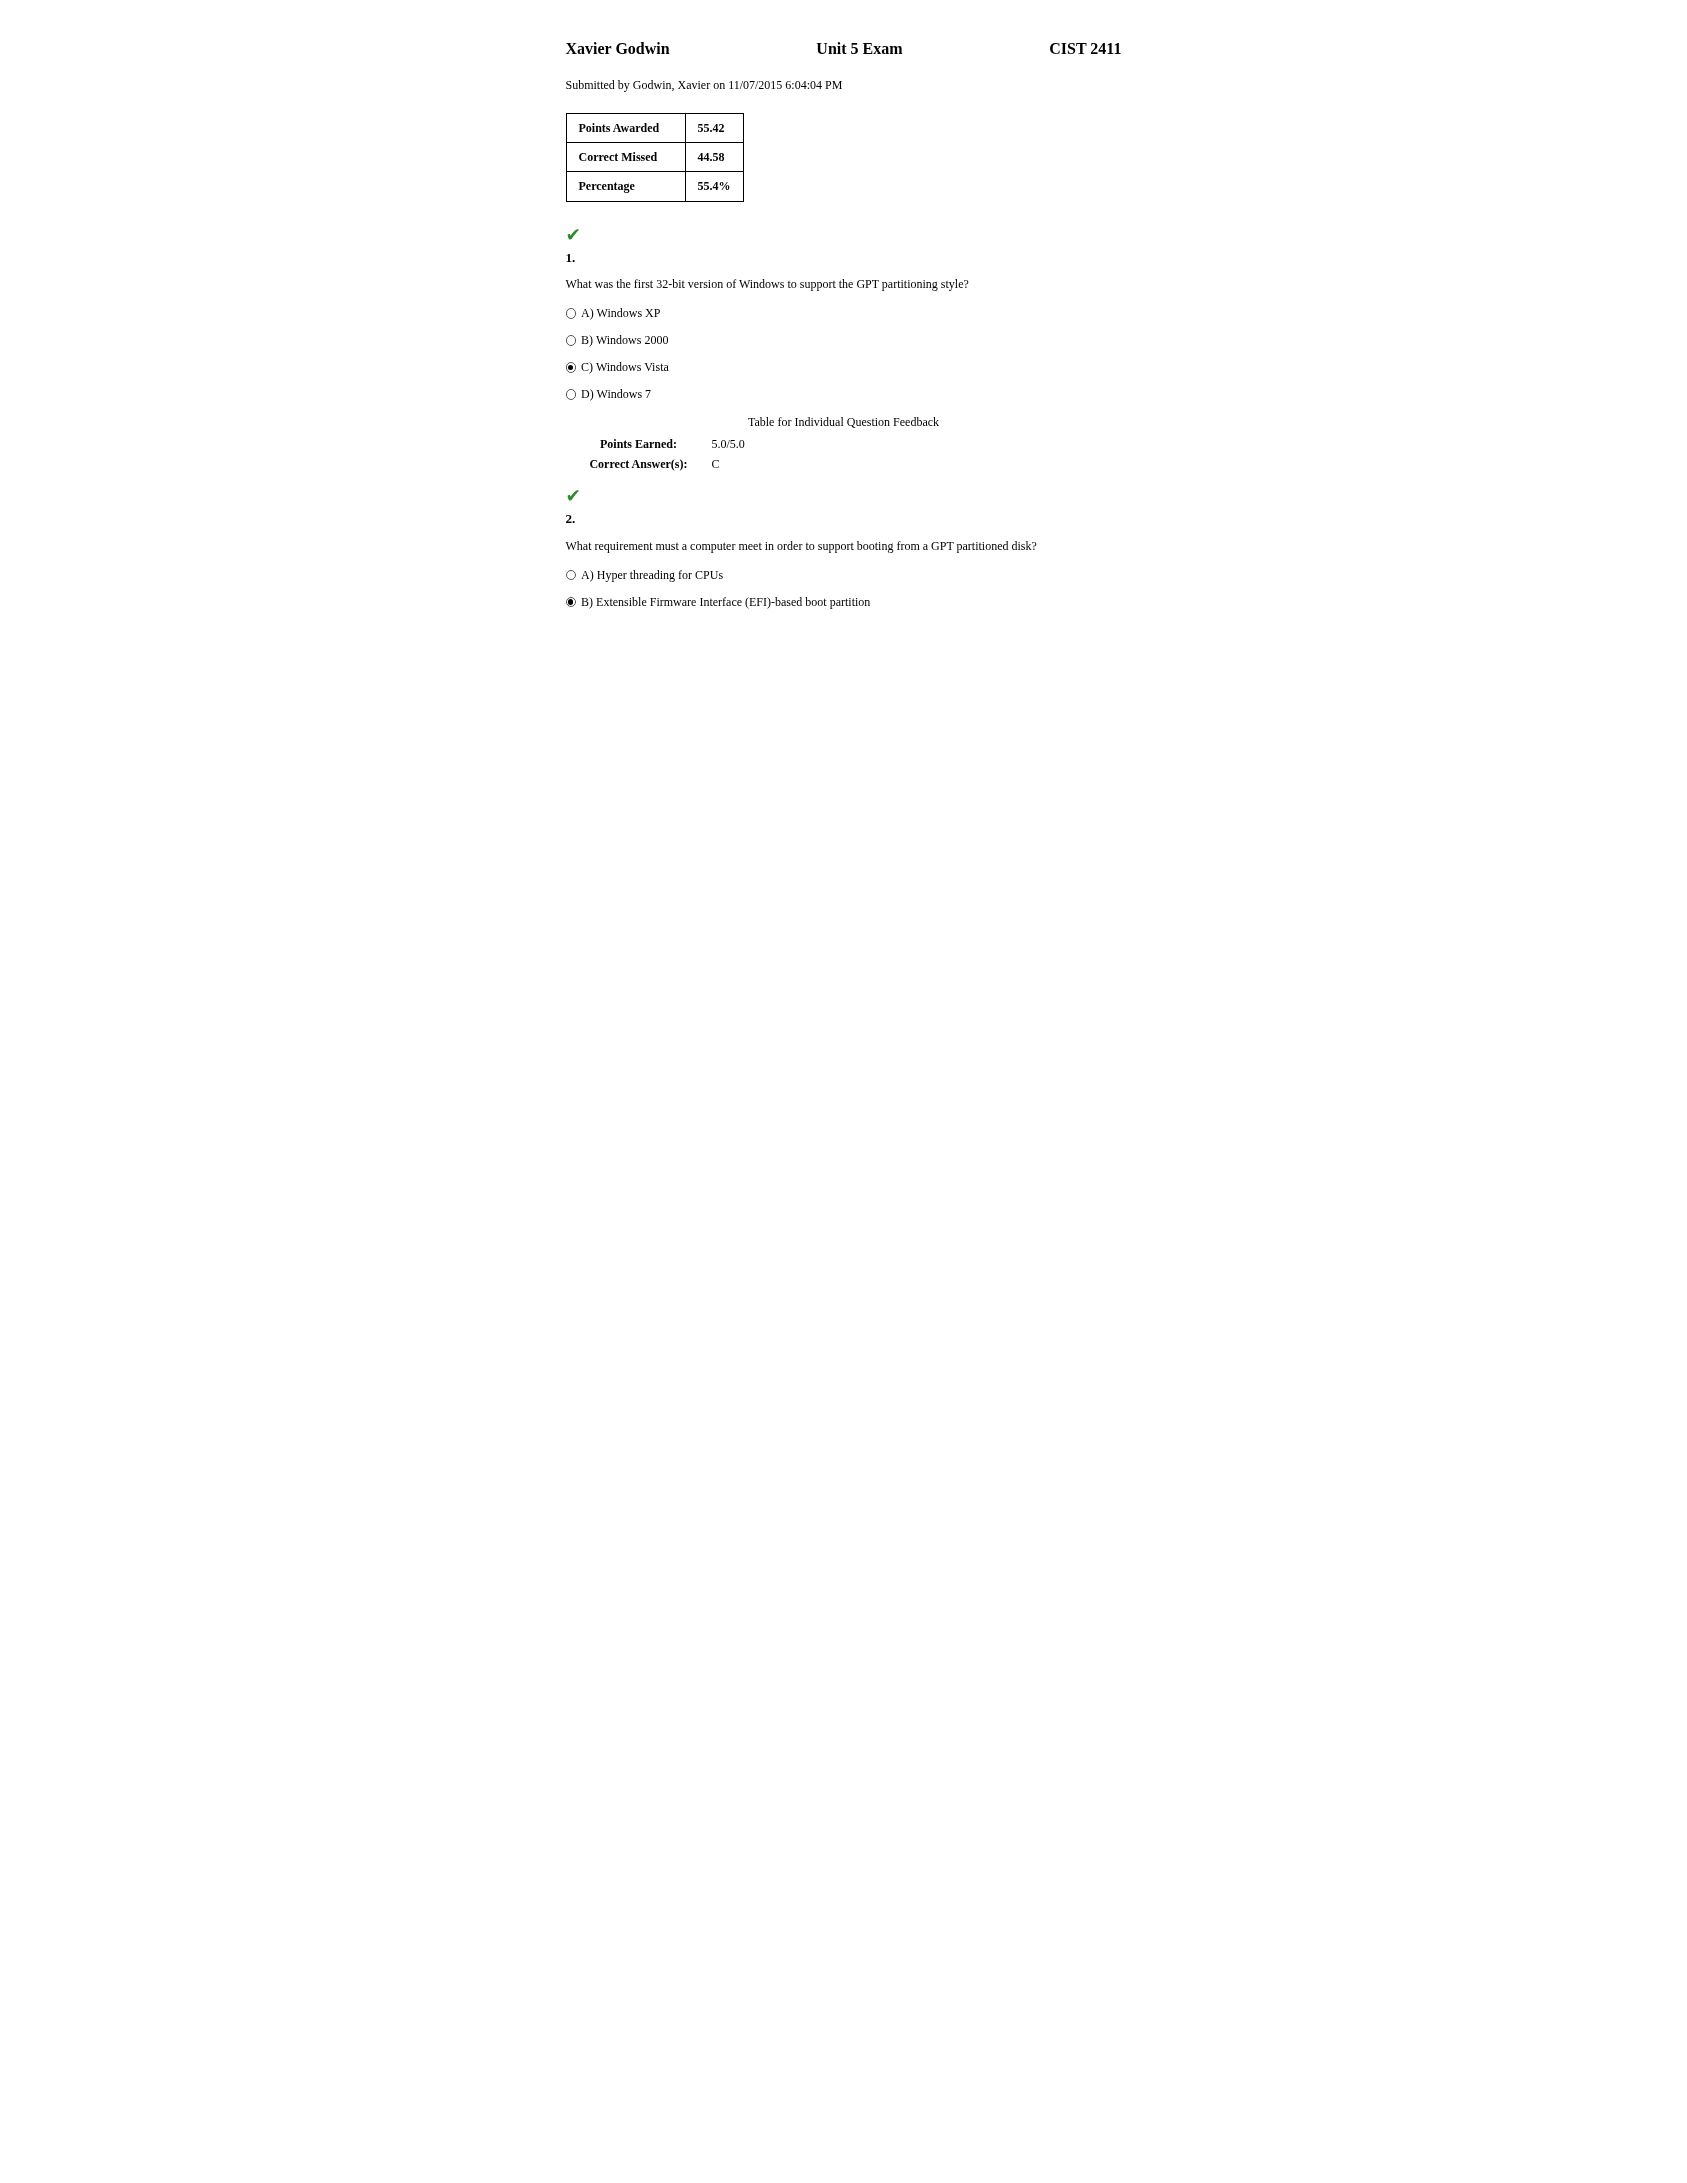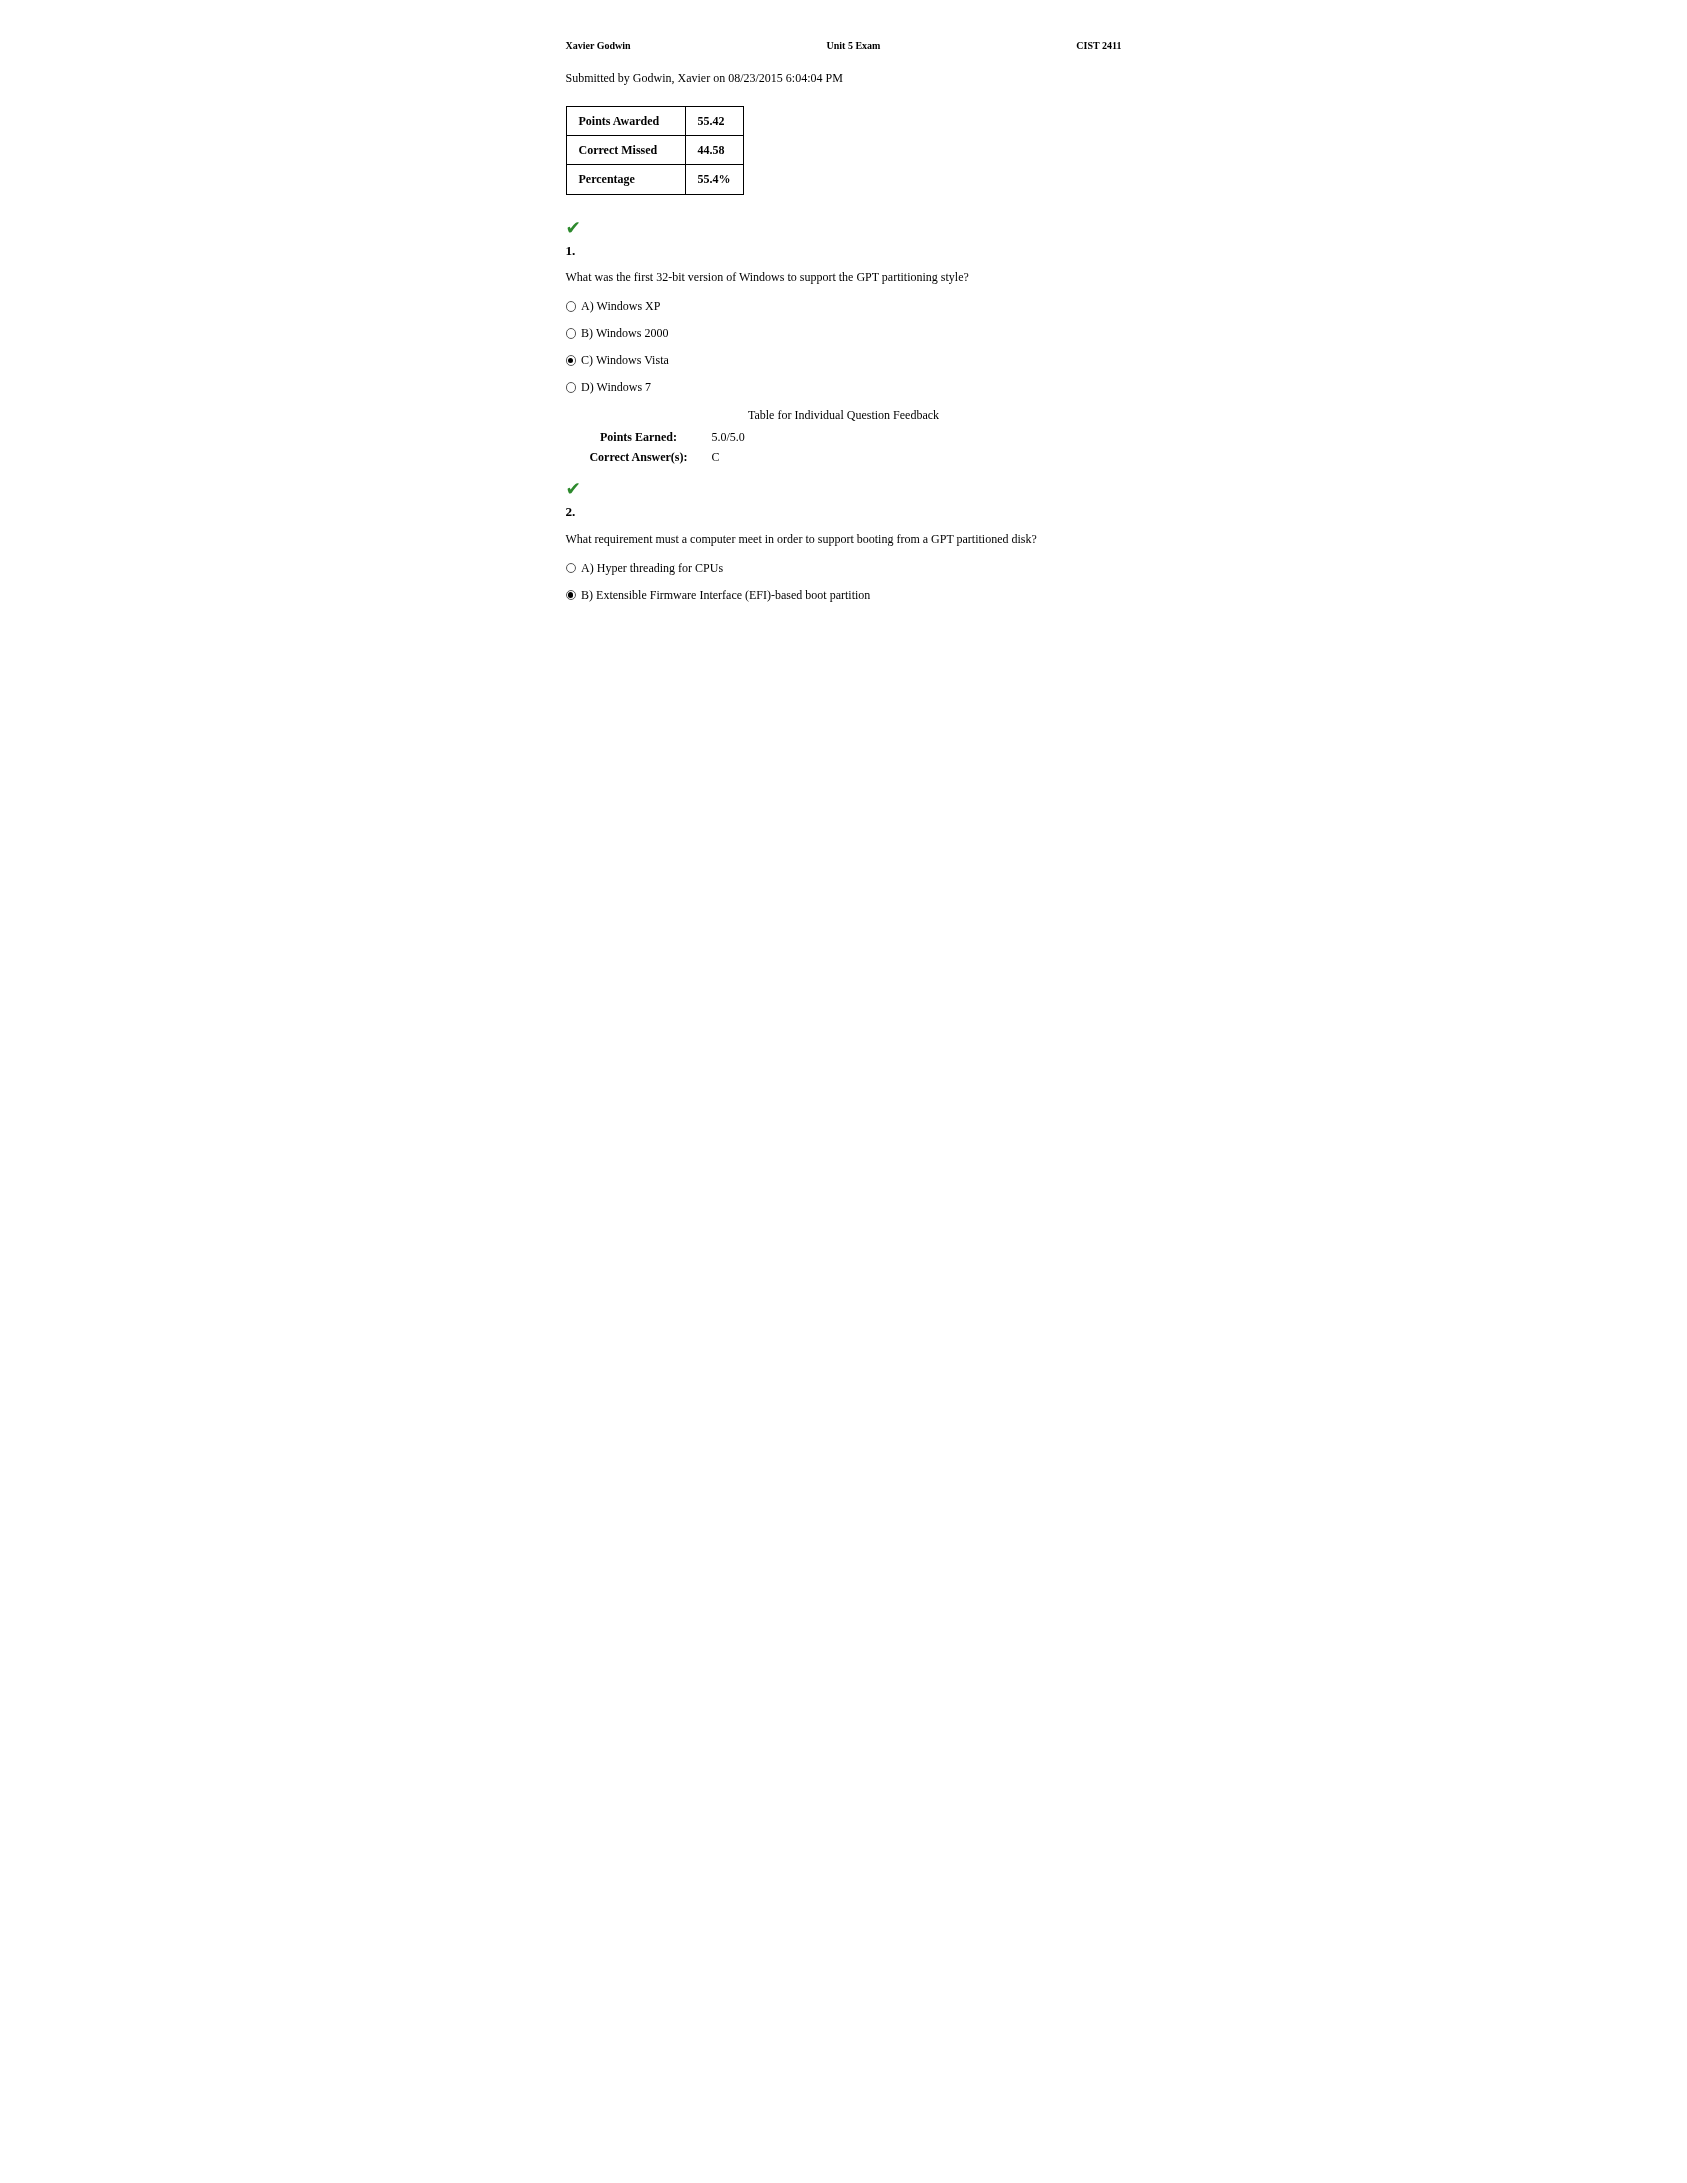--- a/index.html
+++ b/index.html
@@ -17,21 +17,21 @@
       max-width: 662px;
       margin: 0 auto;
     }
 
     .header {
       display: flex;
       justify-content: space-between;
       align-items: center;
       margin-bottom: 20px;
       font-weight: bold;
-      font-size: 10px;
+      font-size: 16px;
     }
 
     .submitted-line {
       margin-bottom: 20px;
       font-size: 12px;
     }
 
     .score-table {
       border-collapse: collapse;
       margin-bottom: 22px;
@@ -136,21 +136,21 @@
   </style>
 </head>
 <body>
 
 <div class="header">
   <span>Xavier Godwin</span>
   <span>Unit 5 Exam</span>
   <span>CIST 2411</span>
 </div>
 
-<div class="submitted-line">Submitted by Godwin, Xavier on 08/23/2015 6:04:04 PM</div>
+<div class="submitted-line">Submitted by Godwin, Xavier on 11/07/2015 6:04:04 PM</div>
 
 <table class="score-table">
   <tbody id="score-table-body">
   <tr>
         <td>Points Awarded</td>
         <td>55.42</td>
       </tr>
       <tr>
         <td>Correct Missed</td>
         <td>44.58</td>

